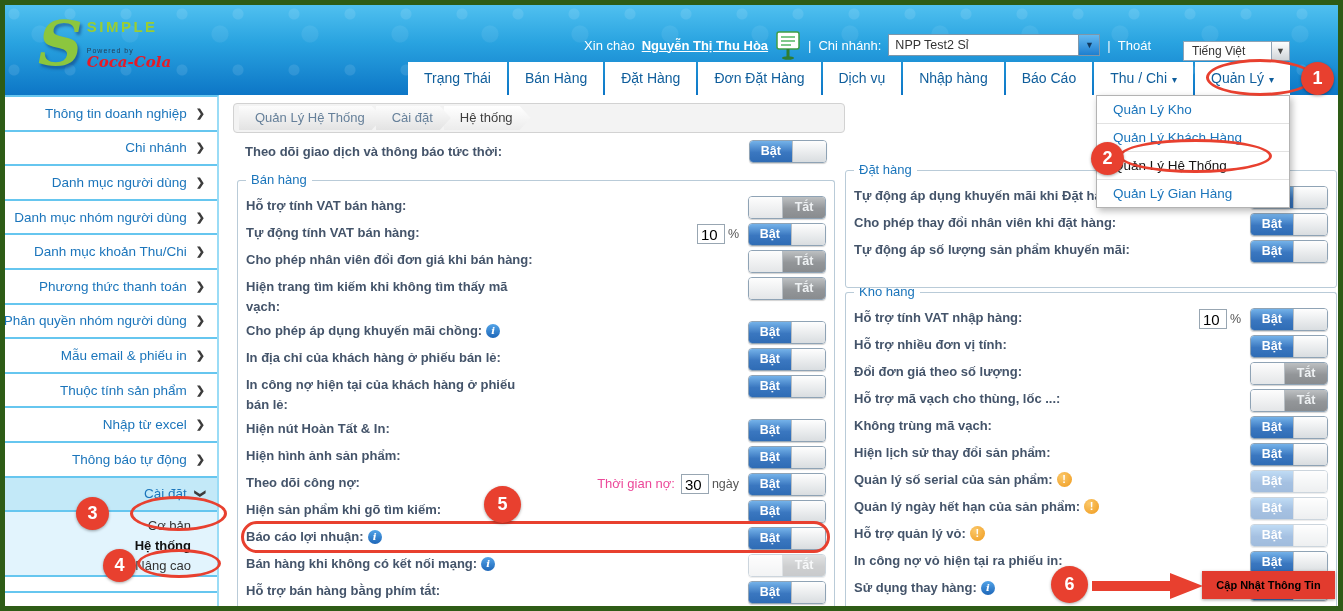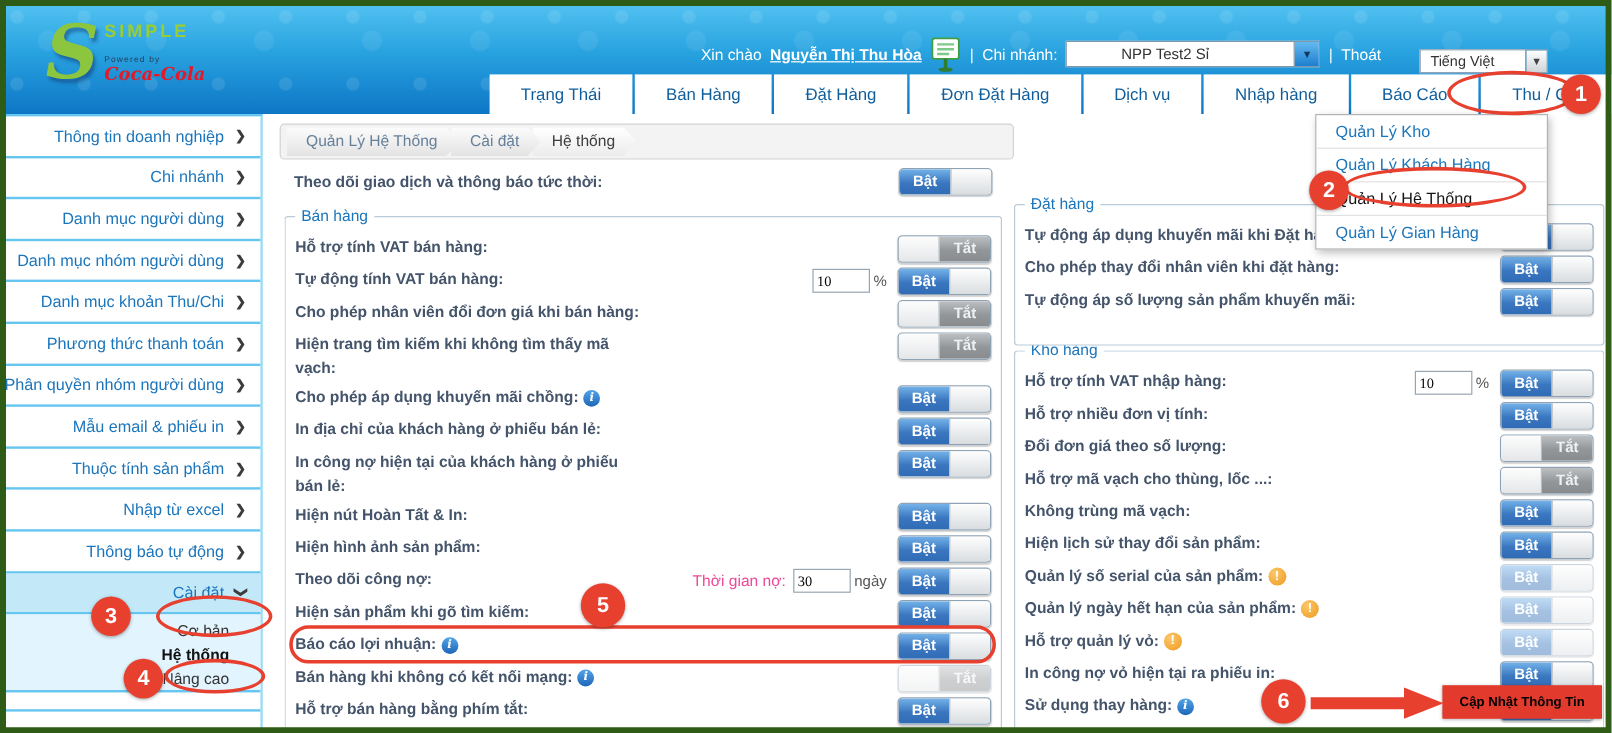--- a/index.html
+++ b/index.html
@@ -26,28 +26,28 @@
   .lang{position:absolute;right:53px;top:5px;display:flex;height:20px;margin-top:36px;}
   .lang-val{background:#fff;border:1px solid #8fa3b5;border-right:none;width:88px;
     font-size:12px;color:#333;line-height:18px;padding-left:8px;}
   .lang-btn{width:19px;background:linear-gradient(#fefefe,#cfd4d8);border:1px solid #8fa3b5;
     font-size:9px;color:#444;text-align:center;line-height:18px;}
   .uline{position:absolute;right:192px;top:30px;display:flex;align-items:center;gap:7px;
     color:#fff;font-size:13px;white-space:nowrap;}
   .uname{font-weight:bold;text-decoration:underline;}
   .sep{opacity:.95;}
   .branch-select{display:flex;width:212px;height:22px;background:#fff;border:1px solid #7d97ab;}
-  .branch-val{flex:1;font-size:12.5px;color:#333;line-height:20px;padding-left:6px;margin-left:39px;}
+  .branch-val{flex:1;font-size:12.5px;color:#333;line-height:20px;padding-left:6px;}
   .branch-btn{width:21px;background:linear-gradient(#64b9f0,#1d7fd0);border-left:1px solid #7d97ab;
     color:#12395e;font-size:9px;text-align:center;line-height:20px;}
   .board-icon{width:26px;height:30px;}
 
   
   .nav{position:absolute;left:408px;top:62px;height:33px;display:flex;gap:2px;z-index:5;}
-  .tab{background:#fff;color:#0f5e9c;font-size:14px;line-height:33px;padding:0 26px;
+  .tab{background:#fff;color:#0f5e9c;font-size:14px;line-height:33px;padding:0 16px;
     text-align:center;white-space:nowrap;cursor:pointer;}
   .caret{font-size:10px;margin-left:5px;}
 
   
   .menu{position:absolute;left:1096px;top:95px;width:194px;background:#fff;
     border:1px solid #b3b3b3;box-shadow:2px 3px 7px rgba(0,0,0,.28);z-index:30;}
   .mi{padding:6px 10px 6px 16px;font-size:13.5px;color:#1b75bb;border-bottom:1px solid #e2e2e2;cursor:pointer;}
   .mi:last-child{border-bottom:none;}
   .mi.hl{color:#141414;}
 
@@ -89,22 +89,22 @@
   .lbl{flex:1;color:#44546a;font-weight:bold;font-size:13px;line-height:20px;
     padding-right:6px;white-space:pre-line;}
   .info-ic{display:inline-flex;width:14px;height:14px;border-radius:50%;
     background:linear-gradient(#53a4e8,#1d66b8);color:#fff;font-size:10px;font-weight:bold;
     align-items:center;justify-content:center;margin-left:4px;vertical-align:1px;cursor:pointer;
     font-family:"DejaVu Serif",serif;font-style:italic;}
   .warn-ic{display:inline-flex;width:15px;height:15px;border-radius:50%;
     background:radial-gradient(circle at 35% 30%,#fbc86a,#ef9a1d);color:#fff;font-size:11px;
     font-weight:bold;align-items:center;justify-content:center;margin-left:4px;vertical-align:1px;cursor:pointer;}
   .inl{color:#ec4899;font-size:13px;line-height:22px;margin-right:6px;white-space:nowrap;}
-  .inp{width:48px;height:20px;border:1px solid #98a6b2;font-size:12px;padding:0 3px;
-    margin:1px 3px 0 0;font-family:Liberation Serif, serif;}
+  .inp{width:28px;height:20px;border:1px solid #98a6b2;font-size:15px;padding:0 3px;
+    margin:1px 3px 0 0;font-family:Liberation Sans, sans-serif;}
   .unit{color:#555;font-size:12.5px;line-height:22px;margin-right:9px;}
   .detail-link{color:#1b6fd0;font-size:12.5px;line-height:22px;margin-right:9px;
     text-decoration:underline;cursor:pointer;}
   .tg{flex:0 0 78px;display:flex;height:23px;border-radius:4px;overflow:hidden;
     border:1px solid #8fa3b5;box-shadow:0 1px 1px rgba(0,0,0,.18);cursor:pointer;}
   .tg .h{text-align:center;font-weight:bold;font-size:12.5px;line-height:21px;}
   .tg.on .on-h{flex:0 0 55%;background:linear-gradient(#74b2e9,#3a77c0 55%,#2f6cb5);color:#fff;}
   .tg.on .off-h{flex:0 0 45%;background:linear-gradient(#fefefe,#d9dde0);color:transparent;border-left:1px solid #b7bec4;}
   .tg.off .on-h{flex:0 0 45%;background:linear-gradient(#fdfdfd,#e4e6e8);color:transparent;border-right:1px solid #b7bec4;}
   .tg.off .off-h{flex:0 0 55%;background:linear-gradient(#bdc0c2,#939699 55%,#898c8f);color:#eef1f3;}

